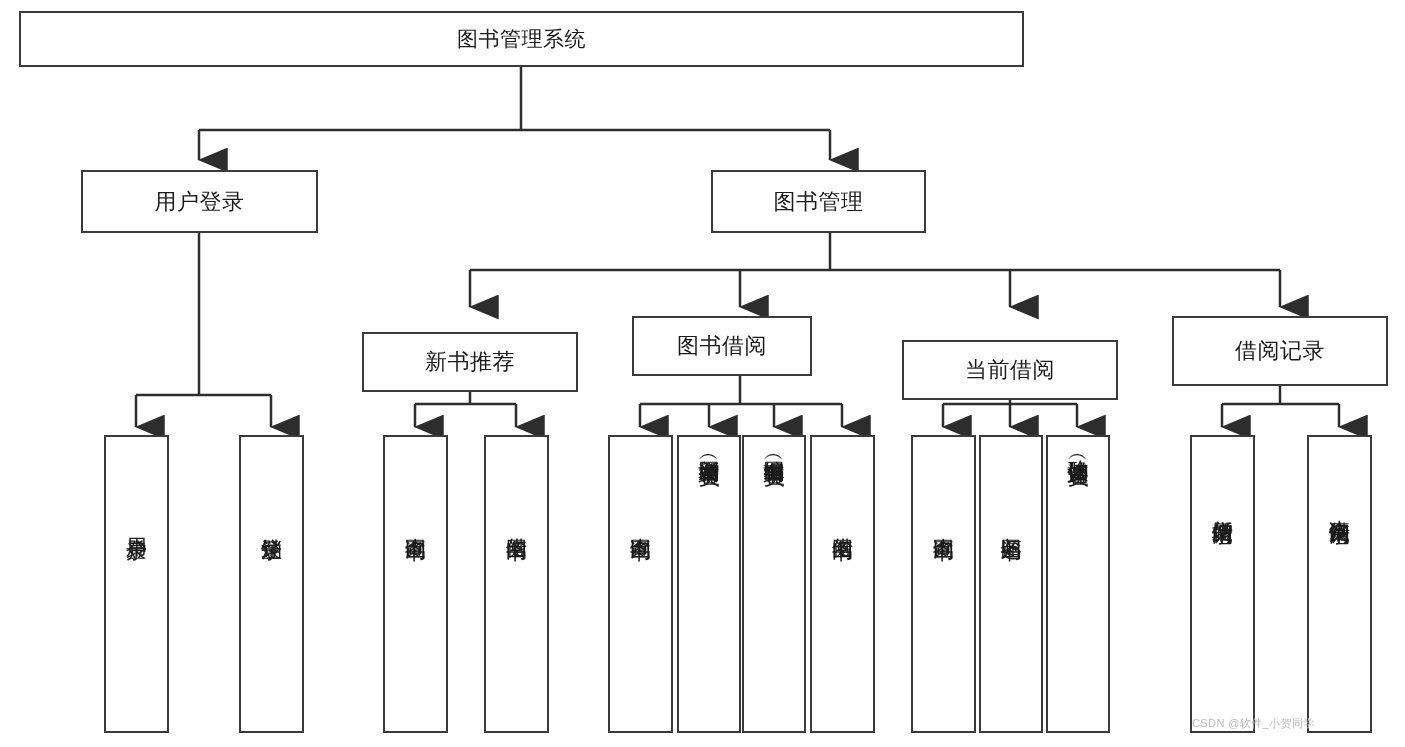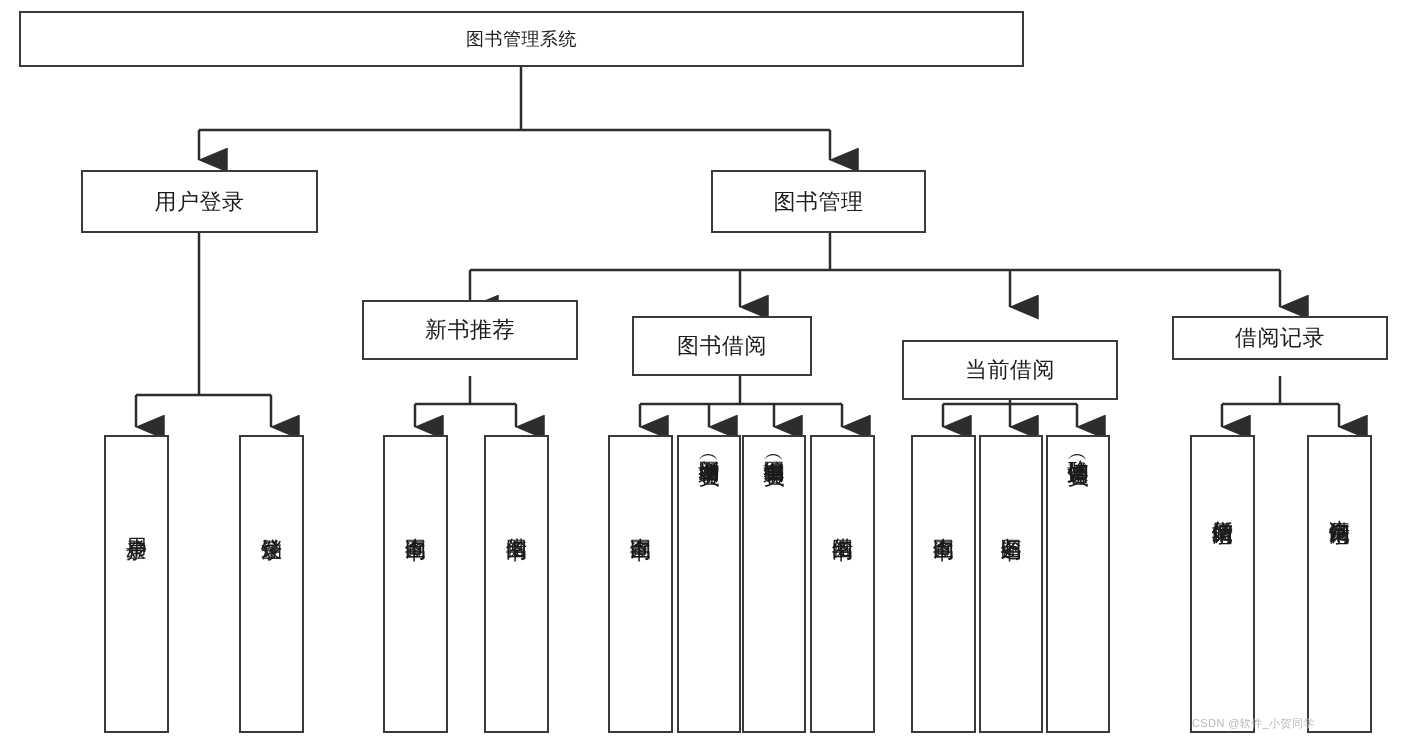--- a/index.html
+++ b/index.html
@@ -36,21 +36,21 @@
     justify-content: center;
     color: #1b1b1b;
   }
   .node .label {
     font-size: 22px;
     line-height: 1.05;
     letter-spacing: 0.5px;
     white-space: nowrap;
     text-align: center;
   }
-  .node.root .label { font-size: 18px; }
+  .node.root .label { font-size: 21px; }
   .node.l1 .label  { font-size: 22px; }
   .node.l2 .label  { font-size: 22px; }
   .node.leaf {
     align-items: flex-start;
     justify-content: center;
     padding-top: 6px;
   }
   .node.leaf .label {
     writing-mode: vertical-rl;
     text-orientation: upright;
@@ -133,30 +133,30 @@
     <span class="label">图书管理系统</span>
   </div>
 
   <div class="node l1" style="left:81px; top:170px; width:237px; height:63px;">
     <span class="label">用户登录</span>
   </div>
   <div class="node l1" style="left:711px; top:170px; width:215px; height:63px;">
     <span class="label">图书管理</span>
   </div>
 
-  <div class="node l2" style="left:362px; top:300px; width:216px; height:60px;">
+  <div class="node l2" style="left:362px; top:332px; width:216px; height:60px;">
     <span class="label">新书推荐</span>
   </div>
   <div class="node l2" style="left:632px; top:316px; width:180px; height:60px;">
     <span class="label">图书借阅</span>
   </div>
   <div class="node l2" style="left:902px; top:316px; width:216px; height:60px;margin-top:24px;">
     <span class="label">当前借阅</span>
   </div>
-  <div class="node l2" style="left:1172px; top:316px; width:216px; height:44px;">
+  <div class="node l2" style="left:1172px; top:316px; width:216px; height:70px;">
     <span class="label">借阅记录</span>
   </div>
 
   <div class="node leaf midshort" style="left:104px; top:435px; width:65px; height:298px;">
     <span class="label">用户登录</span>
   </div>
   <div class="node leaf midshort" style="left:239px; top:435px; width:65px; height:298px;">
     <span class="label">注销登录</span>
   </div>
 

